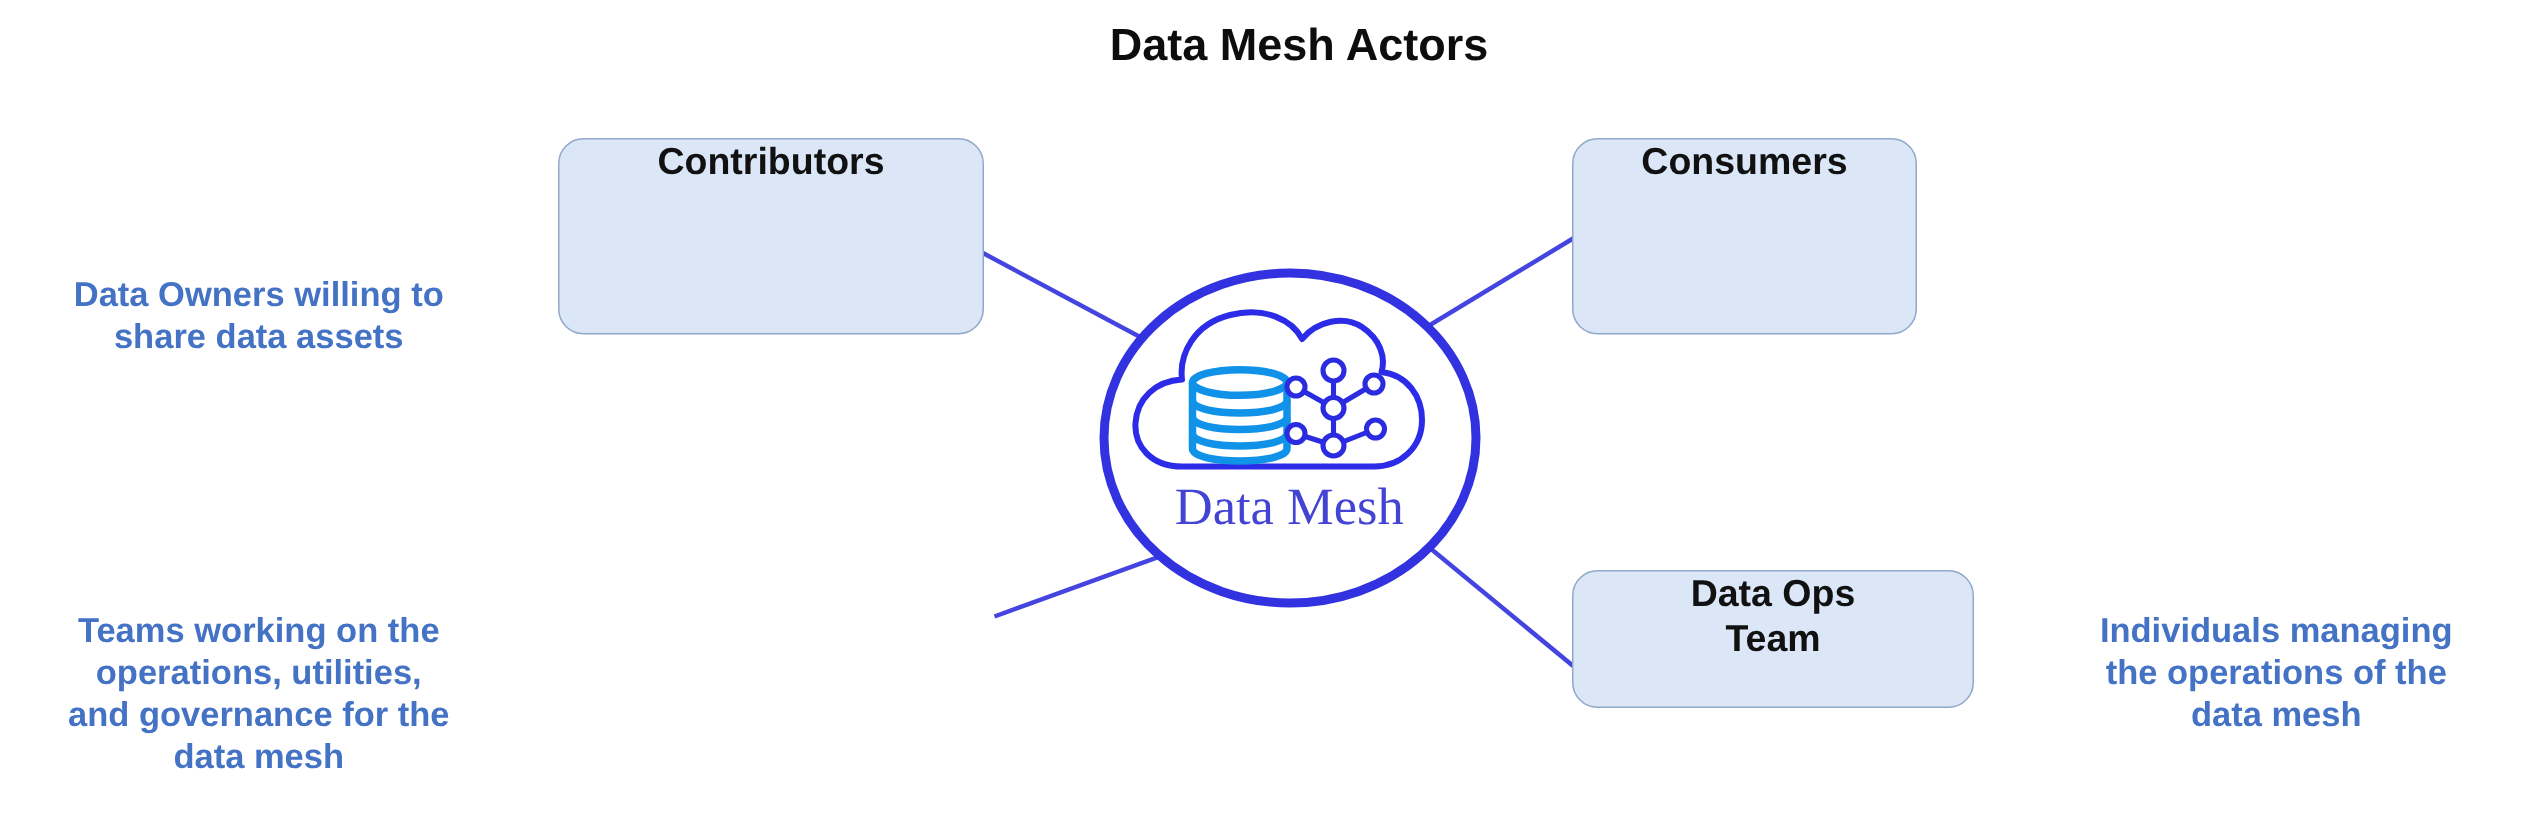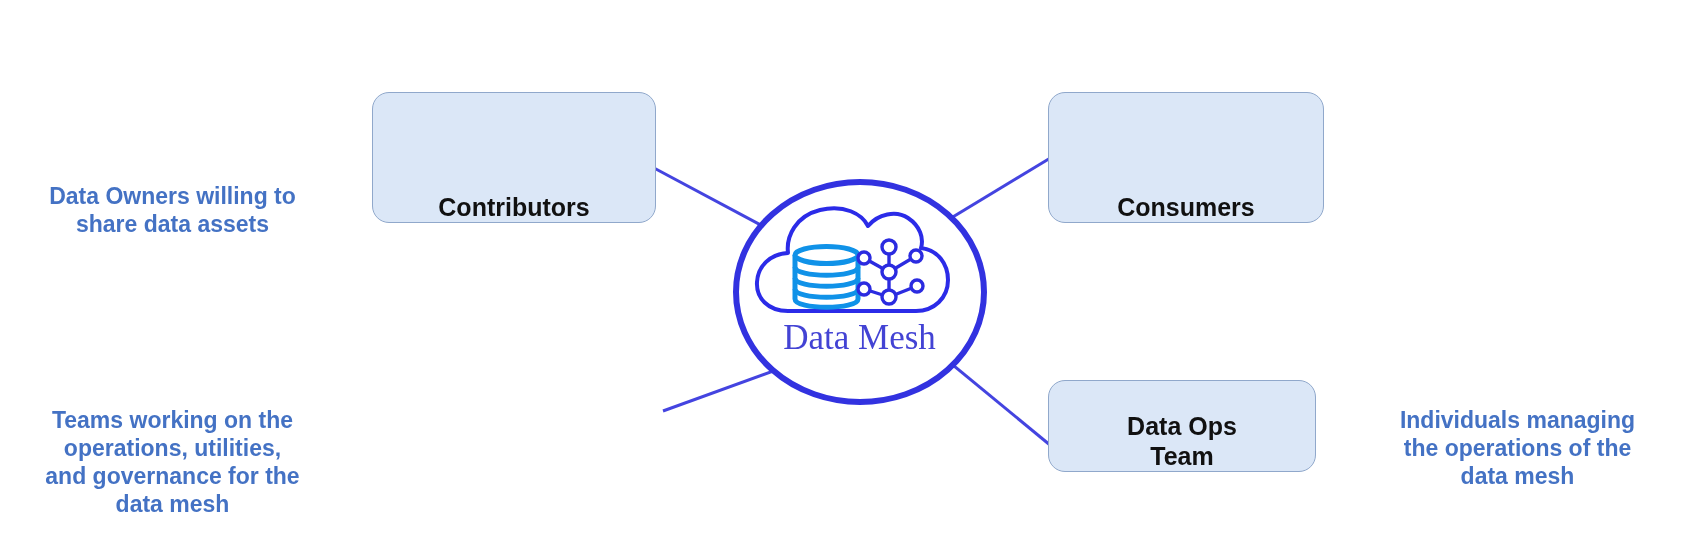--- a/index.html
+++ b/index.html
@@ -17,30 +17,30 @@
     left:616px; top:14px; width:500px;
     text-align:center;
     font-size:30px; font-weight:700; color:#0d0d0d;
     letter-spacing:0px;
   }
   .actor-box{
     position:absolute;
     background:#dbe7f7;
     border:1.6px solid #90a8cb;
     border-radius:17px;
-    display:flex; align-items:flex-end; justify-content:center;
+    display:flex; align-items:flex-start; justify-content:center;
     box-sizing:border-box;
   }
   .actor-box .label{
     font-size:25px; font-weight:700; color:#111111;
     text-align:center; line-height:30px;
     white-space:pre-line;
   }
   .box-contributors{left:372px; top:92px;  width:284px; height:131px;}
-  .box-consumers   {left:1048px;top:92px;  width:276px; height:131px;}
+  .box-consumers   {left:1048px;top:92px;  width:230px; height:131px;}
   .box-architecture{left:387px; top:389px; width:277px; height:129px;}
   .box-dataops     {left:1048px;top:380px; width:268px; height:92px;}
   .desc{
     position:absolute;
     color:#4472c4;
     font-size:23px; font-weight:700;
     text-align:center; line-height:28px;
     white-space:pre-line;
   }
   .desc-tl{left:5px;    top:142px; width:335px;margin-top:40px;}
@@ -98,20 +98,21 @@
       <circle cx="864" cy="258" r="6" fill="#ffffff"></circle>
       <circle cx="864" cy="289" r="6" fill="#ffffff"></circle>
       <circle cx="889" cy="247" r="7" fill="#ffffff"></circle>
       <circle cx="889" cy="272" r="7" fill="#ffffff"></circle>
       <circle cx="889" cy="297" r="7" fill="#ffffff"></circle>
       <circle cx="916" cy="256" r="6" fill="#ffffff"></circle>
       <circle cx="917" cy="286" r="6" fill="#ffffff"></circle>
     </g>
   </svg>
 
+  <div class="title">Data Mesh Actors</div>
 
   <div class="center-label">Data Mesh</div>
 
   <div class="actor-box box-contributors">
     <span class="label">Contributors</span>
   </div>
   <div class="actor-box box-consumers">
     <span class="label">Consumers</span>
   </div>
   <div class="actor-box box-dataops">

